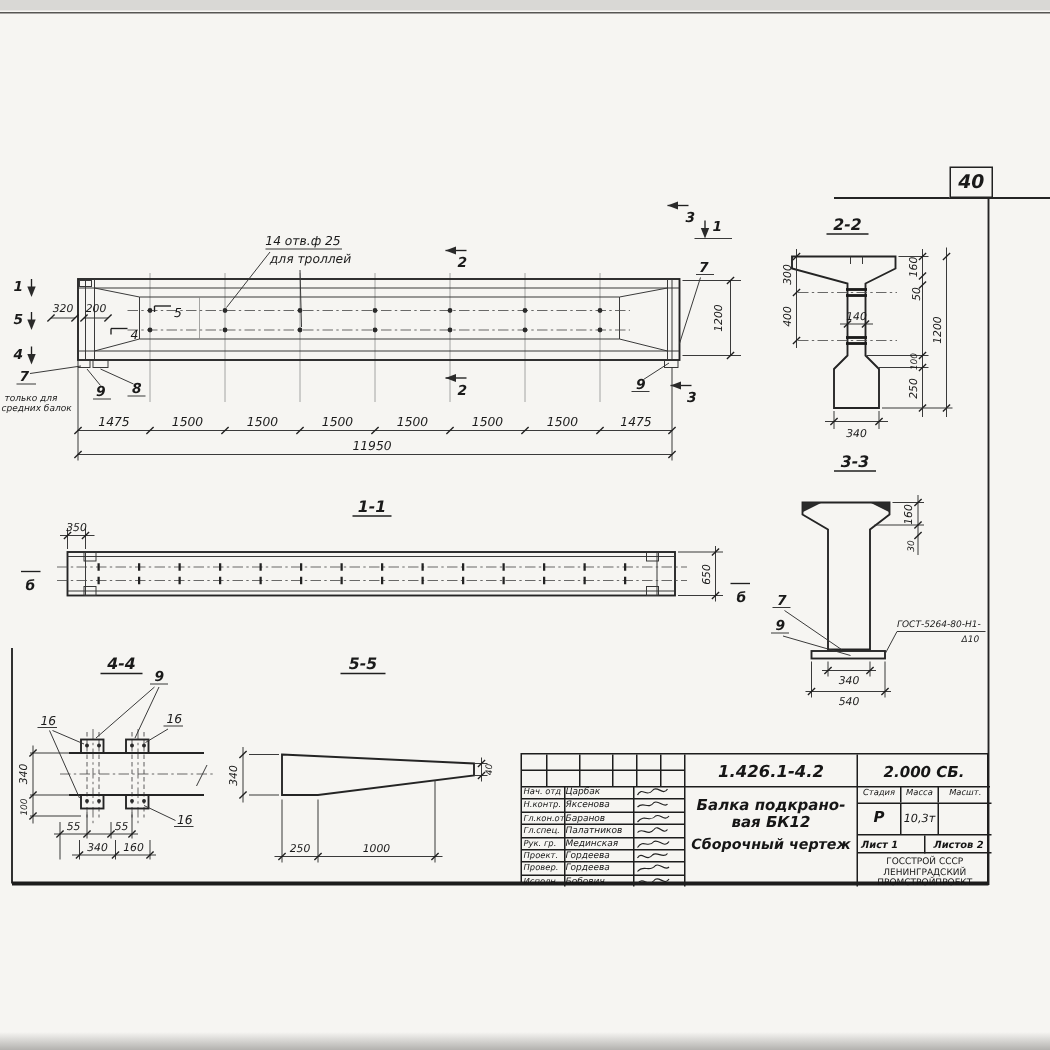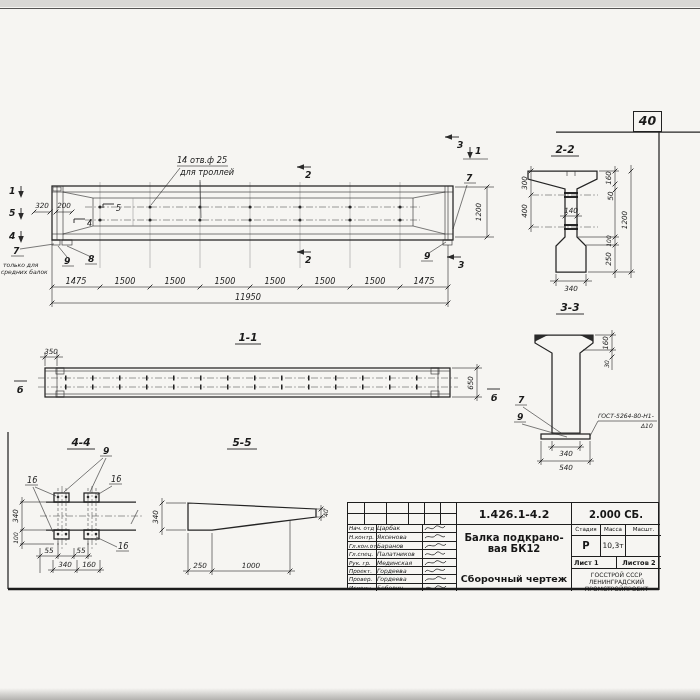--- a/index.html
+++ b/index.html
@@ -28,21 +28,21 @@
   #badge{left:633px;top:111px;width:29px;height:21px;border:1.6px solid #222;
          font-style:italic;font-weight:bold;font-size:12.5px;text-align:center;
          line-height:18px;color:#1a1a1a;background:#f6f5f2;}
   #notes{left:321px;top:447px;width:205px;font-style:italic;font-size:8px;
          line-height:9.6px;color:#181818;}
   #notes .ind{padding-left:13px;}
   #stamp{left:347px;top:502px;width:312px;height:88px;border:1.8px solid #1d1d1d;
          color:#161616;background:transparent;}
   #stamp .c{position:absolute;box-sizing:border-box;border-color:#1d1d1d;border-style:solid;border-width:0;}
   .bl{border-left-width:1px !important;} .bt{border-top-width:1px !important;}
-  .hand{}
+  .hand{font-style:italic;}
   .rrow{position:absolute;left:0;width:108px;height:8.4px;border-top:1px solid #1d1d1d;
         font-size:5.6px;font-style:italic;line-height:8px;white-space:nowrap;}
   .rrole{position:absolute;left:1px;top:0;width:27px;overflow:hidden;}
   .rname{position:absolute;left:29px;top:0;width:44px;overflow:hidden;font-size:6px;}
   .rsig{position:absolute;left:75px;top:0;}
 </style>
 </head>
 <body>
 
 <div id="app">
@@ -554,21 +554,21 @@
         <span class="rname">Бобович</span>
         <svg class="rsig" width="24" height="8">
             <path d="M2,5 C6,0 9,8 13,3 C16,-1 20,7 23,2" stroke="#222" stroke-width=".8" fill="none"></path>
           </svg>
       </div>
     </div>
 
     <div class="c bl" style="left:108px;top:21px;width:115px;height:67px;text-align:center;">
       <div class="hand" style="font-size:10px;font-weight:bold;margin-top:8px;">Балка подкрано-</div>
       <div class="hand" style="font-size:10px;font-weight:bold;">вая БК12</div>
-      <div class="hand" style="font-size:9.5px;font-weight:bold;margin-top:19px;">Сборочный чертеж</div>
+      <div class="hand" style="font-size:9.5px;font-weight:bold;margin-top:4px;">Сборочный чертеж</div>
     </div>
 
     <div class="c bl" style="left:223px;top:21px;width:89px;height:67px;">
       <div class="c" style="left:0;top:0;width:89px;height:11px;">
         <span class="c hand" style="left:0;top:0;width:28px;font-size:5.6px;text-align:center;line-height:11px;">Стадия</span>
         <span class="c hand bl" style="left:28px;top:0;width:25px;height:11px;font-size:5.6px;text-align:center;line-height:11px;">Масса</span>
         <span class="c hand bl" style="left:53px;top:0;width:36px;height:11px;font-size:5.6px;text-align:center;line-height:11px;">Масшт.</span>
       </div>
       <div class="c bt" style="left:0;top:11px;width:89px;height:21px;">
         <span class="c hand" style="left:0;top:0;width:28px;font-size:10px;font-weight:bold;text-align:center;line-height:20px;">Р</span>

